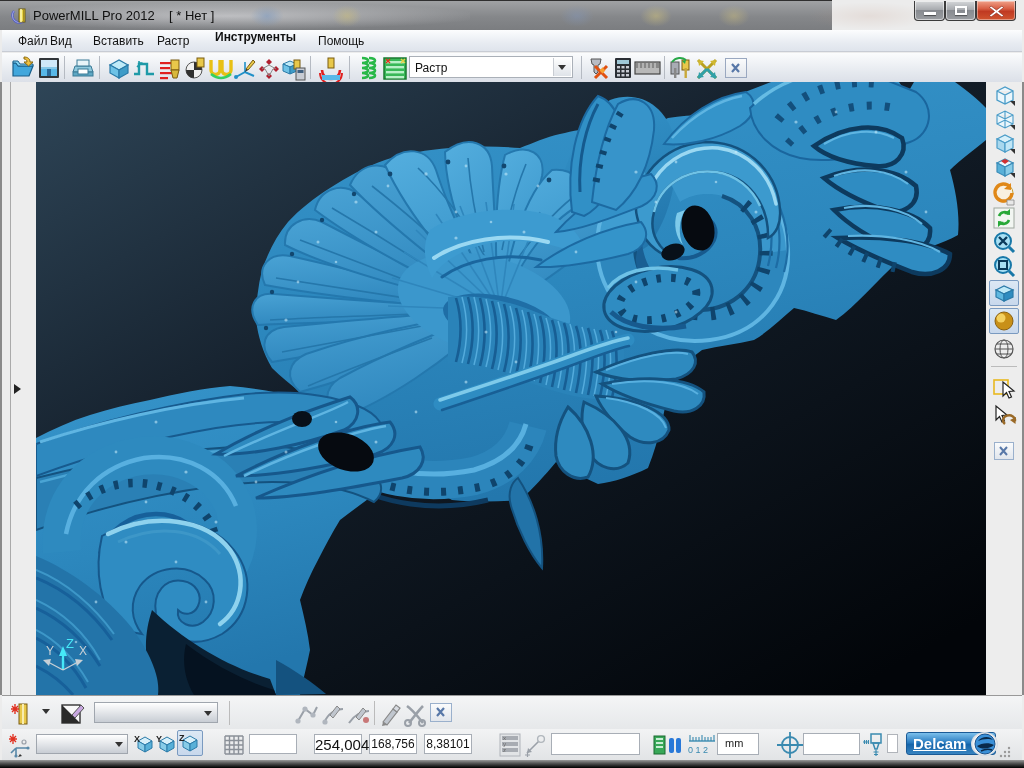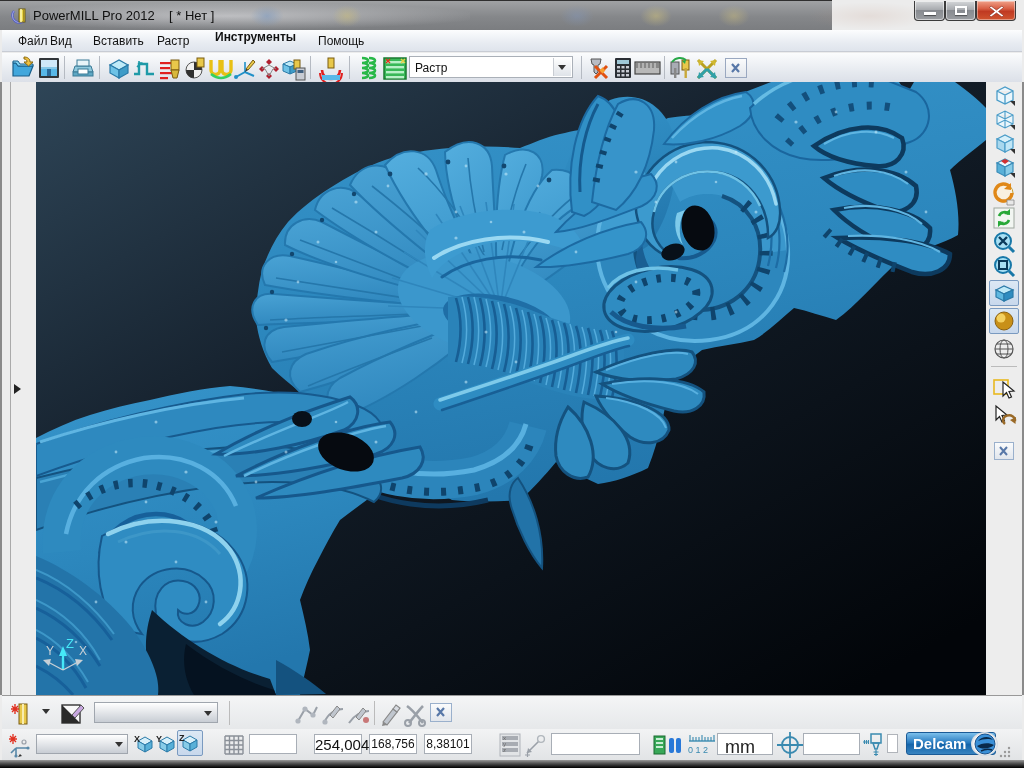--- a/index.html
+++ b/index.html
@@ -791,38 +791,38 @@
     <rect x="23" y="5" width="5" height="15" rx="2" fill="#2878d8"></rect>
   </svg>
 
   <svg class="abs" style="left:685px;top:2px" width="30" height="28" viewBox="0 0 30 28">
     <path d="M2 10 L28 10" stroke="#3a8ab0" stroke-width="1.4"></path>
     <g stroke="#3a8ab0" stroke-width="1.1">
       <path d="M3 10 L3 4 M6 10 L6 6 M9 10 L9 6 M12 10 L12 6 M15 10 L15 4 M18 10 L18 6 M21 10 L21 6 M24 10 L24 6 M27 10 L27 4"></path>
     </g>
     <text x="1" y="22" font-size="9" fill="#3a8ab0" font-family="Liberation Sans">0 1 2</text>
   </svg>
-  <div class="abs" style="left:715px;top:4px;width:56px;height:22px;background:#fff;border:1px solid #a8aeb6;font-size:18px;color:#222;padding:3px 0 0 7px;">mm</div>
+  <div class="abs" style="left:715px;top:4px;width:42px;height:22px;background:#fff;border:1px solid #a8aeb6;font-size:11px;color:#222;padding:3px 0 0 7px;">mm</div>
 
   <svg class="abs" style="left:774px;top:2px" width="28" height="28" viewBox="0 0 28 28">
     <circle cx="14" cy="14" r="8" fill="none" stroke="#3a8ab0" stroke-width="1.8"></circle>
     <path d="M14 1 L14 27 M1 14 L27 14" stroke="#3a8ab0" stroke-width="1.8"></path>
   </svg>
   <div class="abs" style="left:801px;top:4px;width:57px;height:22px;background:#fff;border:1px solid #a8aeb6;"></div>
 
   <svg class="abs" style="left:858px;top:3px" width="28" height="26" viewBox="0 0 28 26">
     <rect x="11" y="2" width="10" height="9" fill="none" stroke="#3a8ab0" stroke-width="1.5"></rect>
     <path d="M13 11 L19 11 L17 17 L15 17 Z" fill="none" stroke="#3a8ab0" stroke-width="1.5"></path>
     <path d="M16 18 L16 24 M13.5 20 L18.5 20 M14 22.5 L18 22.5" stroke="#3a8ab0" stroke-width="1.2"></path>
     <path d="M3 10 L9 10 M4.5 8 L4.5 12 M6.5 8 L6.5 12 M8.5 8 L8.5 12" stroke="#3a8ab0" stroke-width="1.1"></path>
   </svg>
   <div class="abs" style="left:885px;top:5px;width:11px;height:19px;background:#fff;border:1px solid #b0b4ba;"></div>
 
   <div class="abs" style="left:904px;top:3px;width:90px;height:23px;border-radius:3px;background:linear-gradient(#7cc0ec,#2a7cc0 45%,#1464aa 55%,#3884c0);border:1px solid #1a5a96;">
-    <span style="position:absolute;left:6px;top:2px;font-size:15px;font-weight:bold;color:#fff;">Delcam</span>
+    <span style="position:absolute;left:6px;top:2px;font-size:15px;font-weight:bold;color:#fff;text-decoration:underline;">Delcam</span>
     <div style="position:absolute;right:-3px;top:-1px;width:27px;height:24px;background:radial-gradient(#f8f8f8 55%, #d0d8e0 70%);border-radius:50%;"></div>
     <svg style="position:absolute;right:-2px;top:0" width="24" height="23" viewBox="0 0 24 23">
       <circle cx="12" cy="11" r="10" fill="#3a90d8" stroke="#18508a" stroke-width="1"></circle>
       <path d="M5 8 C9 3 17 3 20 7 C16 5 9 6 5 8 Z" fill="#0a2a4a"></path>
       <path d="M4 13 C8 10 16 9 21 12 C17 16 8 17 4 13 Z" fill="#0a2a4a"></path>
       <path d="M8 18 C12 16 16 16 19 17" stroke="#0a2a4a" stroke-width="1.4" fill="none"></path>
     </svg>
   </div>
 
   <svg class="abs" style="left:996px;top:16px" width="14" height="14" viewBox="0 0 14 14">

